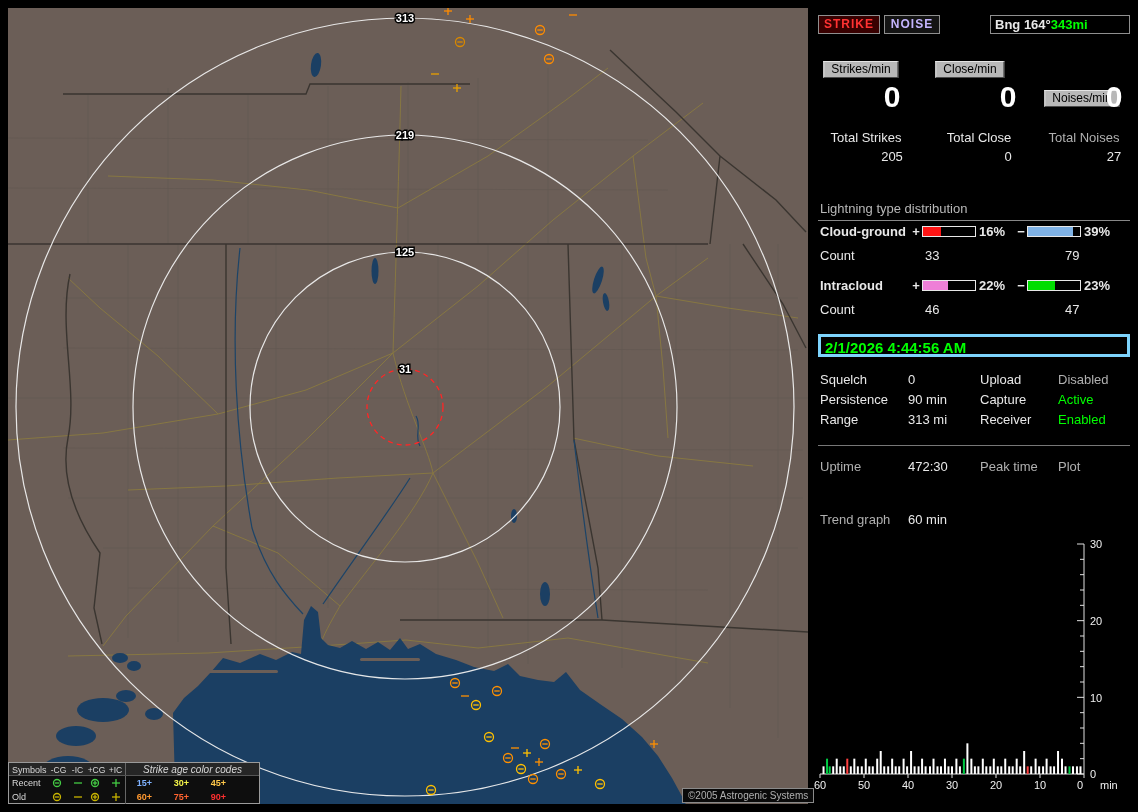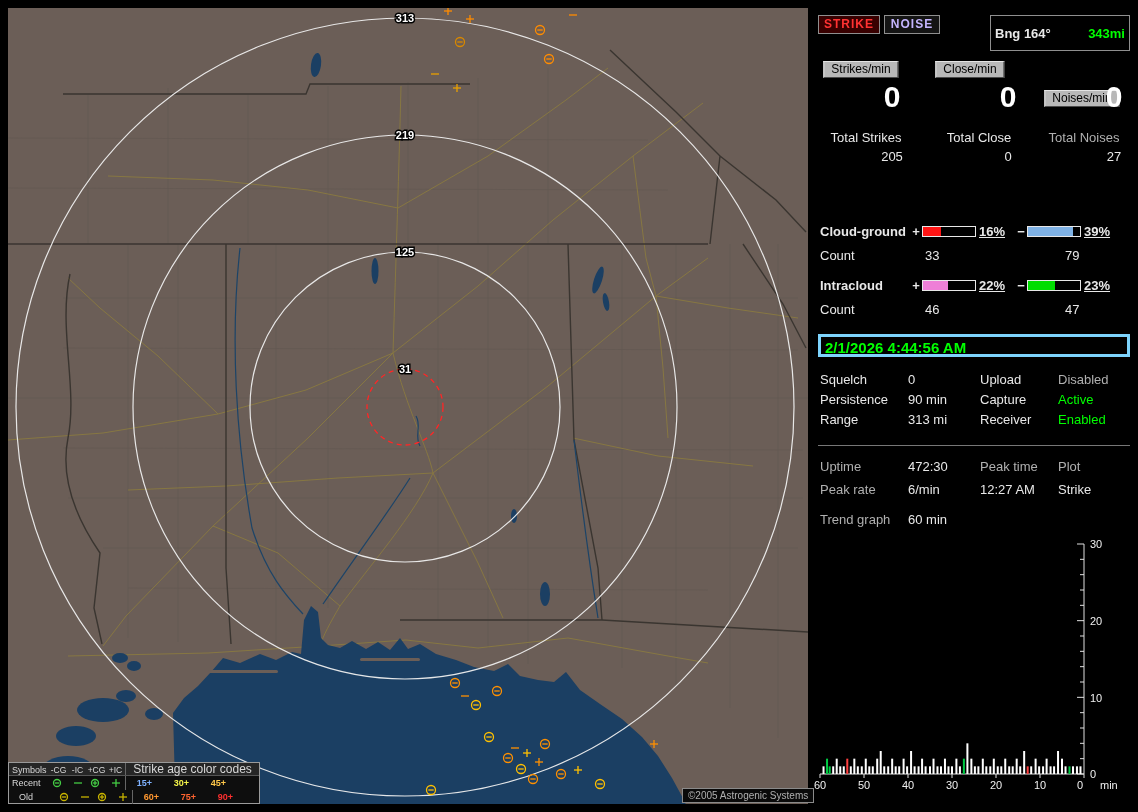--- a/index.html
+++ b/index.html
@@ -10,44 +10,44 @@
   .map{position:absolute;left:8px;top:8px;width:800px;height:796px;background:#86efac;}
   .map svg.basemap{position:absolute;left:0;top:0;}
 
   .legend{position:absolute;left:0;top:754px;width:252px;height:42px;background:#0e0e0e;border:1px solid #9a9a9a;font-size:9px;color:#d8d8d8;}
   .lg-row{display:flex;align-items:center;height:14px;}
   .lg-head{height:13px;background:#262626;border-bottom:1px solid #555;align-items:flex-end;}
   .lg-c1{width:40px;padding-left:3px;color:#d8d8d8;}
   .lg-s{width:19px;text-align:center;display:flex;justify-content:center;align-items:center;}
   .lg-head .lg-s{display:block;font-size:8.5px;}
   .lg-right{flex:1;display:flex;align-items:center;border-left:1px solid #666;height:100%;}
-  .lg-age-head{flex:1;text-align:center;font-size:12px;color:#d8d8d8;}
+  .lg-age-head{flex:1;text-align:center;font-size:10px;color:#d8d8d8;font-style:italic;}
   .lg-age{width:37px;text-align:center;font-weight:bold;}
   .copyright{position:absolute;left:674px;top:780px;border:1px solid #8a8a8a;background:#0a0a0a;color:#b0b0b0;font-size:10px;padding:1px 5px;white-space:nowrap;}
 
   
   .panel{position:absolute;left:818px;top:0;width:312px;height:812px;color:#e8e8e8;font-size:13px;}
   .abs{position:absolute;}
   .btn{text-align:center;border:1px solid #8f8f8f;font-weight:bold;}
   .strike-btn{left:0;top:15px;width:62px;height:19px;line-height:17px;background:#380000;color:var(--strike-red,#ff3232);letter-spacing:1px;font-size:12px;cursor:pointer;}
   .noise-btn{left:66px;top:15px;width:56px;height:19px;line-height:17px;background:#141414;color:#c4b5fd;letter-spacing:1px;font-size:12px;cursor:pointer;}
-  .bng{left:172px;top:15px;width:140px;height:19px;border:1px solid #8f8f8f;background:#000;display:flex;justify-content:space-between;align-items:center;padding:17px 4px;font-weight:bold;}
+  .bng{left:172px;top:15px;width:140px;height:19px;border:1px solid #8f8f8f;background:#000;display:flex;align-items:center;padding:8px 4px;font-weight:bold;}
   .rate-btn{top:61px;height:17px;line-height:15px;background:#b8b8b8;color:#000;border:1px solid #e4e4e4;border-right-color:#4a4a4a;border-bottom-color:#4a4a4a;font-size:12px;padding:0 7px;transform:translateX(-50%);white-space:nowrap;cursor:pointer;}
   .big0{top:80px;font-size:30px;font-weight:bold;color:#fff;transform:translateX(-50%);}
   .tlabel{top:130px;transform:translateX(-50%);white-space:nowrap;}
   .tvalue{top:149px;transform:translateX(-50%);}
   .dim{color:var(--dim-gray,#b0b0b0);}
   .green{color:var(--accent-green,#00ff00);}
   .dist-title{top:201px;left:0;width:100%;color:#b8b8b8;border-bottom:1px solid #888;padding:0 0 4px 2px;}
   .dist-row{left:0;width:100%;height:14px;display:flex;align-items:center;}
   .dr-label{width:92px;padding-left:2px;font-weight:bold;}
   .dr-sign{width:12px;text-align:center;font-weight:bold;}
   .dr-bar{width:54px;height:11px;border:1px solid #e8e8e8;background:#000;margin-right:3px;display:block;}
   .dr-fill{display:block;height:100%;}
-  .dr-pct{width:36px;font-weight:bold;text-decoration:underline;}
+  .dr-pct{width:36px;font-weight:bold;}
   .count-row{left:0;width:100%;}
   .cr-l{padding-left:2px;}
   .cr-v1{position:absolute;left:107px;}
   .cr-v2{position:absolute;left:210px;margin-left:37px;}
   .datebox{top:334px;left:0;width:100%;height:23px;border:3px solid #7dd3fc;line-height:21px;padding-left:4px;color:var(--accent-green,#00ff00);font-weight:bold;font-size:15px;background:#000;}
   .grid4{left:0;width:100%;display:grid;grid-template-columns:88px 72px 78px 74px;padding-left:2px;}
   .sep{left:0;width:100%;border-top:1px solid #777;}
   .chart{position:absolute;left:-8px;top:536px;}
   .chart text{fill:#f0f0f0;font-size:11px;font-family:"Liberation Sans",sans-serif;}
 </style>
@@ -272,21 +272,21 @@
             <line x1="4" y1="5" x2="12" y2="5"></line>
             <line x1="8" y1="1" x2="8" y2="9"></line>
           </svg>
         </span>
       <span class="lg-right">
         <span class="lg-age" style="color: rgb(127, 178, 255);">15+</span>
         <span class="lg-age" style="color: rgb(245, 245, 74);">30+</span>
         <span class="lg-age" style="color: rgb(255, 200, 74);">45+</span>
       </span>
     </div>
-    <div class="lg-row" style="color: rgb(200, 180, 0); margin-left: 7px;">
+    <div class="lg-row" style="color: rgb(200, 180, 0);">
       <span class="lg-c1">Old</span>
       <span class="lg-s">
           <svg width="16" height="10" viewBox="0 0 16 10" stroke="currentColor" stroke-width="1.3" fill="none">
             <circle cx="6" cy="5" r="3.5"></circle>
             <line x1="3.8" y1="5" x2="8.2" y2="5"></line>
           </svg>
         </span>
       <span class="lg-s">
           <svg width="16" height="10" viewBox="0 0 16 10" stroke="currentColor" stroke-width="1.3">
             <line x1="4" y1="5" x2="12" y2="5"></line>
@@ -333,20 +333,21 @@
   <div class="abs big0" style="left:190px;">0</div>
   <div class="abs big0" style="left:296px;">0</div>
 
   <div class="abs tlabel" style="left:48px;">Total Strikes</div>
   <div class="abs tlabel" style="left:161px;">Total Close</div>
   <div class="abs tlabel dim" style="left:266px;">Total Noises</div>
   <div class="abs tvalue" style="left:74px;">205</div>
   <div class="abs tvalue" style="left:190px;">0</div>
   <div class="abs tvalue" style="left:296px;">27</div>
 
+  <div class="abs dist-title">Lightning type distribution</div>
 
   <div class="abs dist-row" style="top:224px;">
     <span class="dr-label">Cloud-ground</span>
     <span class="dr-sign">+</span>
     <span class="dr-bar">
         <span class="dr-fill" style="width: 35%; background: rgb(255, 20, 20);"></span>
       </span>
     <span class="dr-pct">16%</span>
     <span class="dr-sign">−</span>
     <span class="dr-bar">
@@ -400,26 +401,20 @@
     <span class="green">Enabled</span>
   </div>
 
   <div class="abs sep" style="top:445px;"></div>
 
   <div class="abs grid4" style="top:459px;">
     <span class="dim">Uptime</span>
     <span>472:30</span>
     <span class="dim">Peak time</span>
     <span class="dim">Plot</span>
-  </div>
-  <div class="abs grid4" style="top:482px;">
-    <span class="dim">Peak rate</span>
-    <span>6/min</span>
-    <span>12:27 AM</span>
-    <span>Strike</span>
   </div>
 
   <div class="abs dim" style="top:512px;left:2px;">Trend graph</div>
   <div class="abs" style="top:512px;left:90px;">60 min</div>
 
   <svg class="chart" width="320" height="270">
     <line x1="10" y1="238" x2="274" y2="238" stroke="#e0e0e0" stroke-width="1"></line>
     <line x1="274" y1="8" x2="274" y2="238" stroke="#e0e0e0" stroke-width="1"></line>
     <g id="trend-ticks">
         <line x1="267" y1="238" x2="274" y2="238" stroke="#e0e0e0" stroke-width="1"></line>

